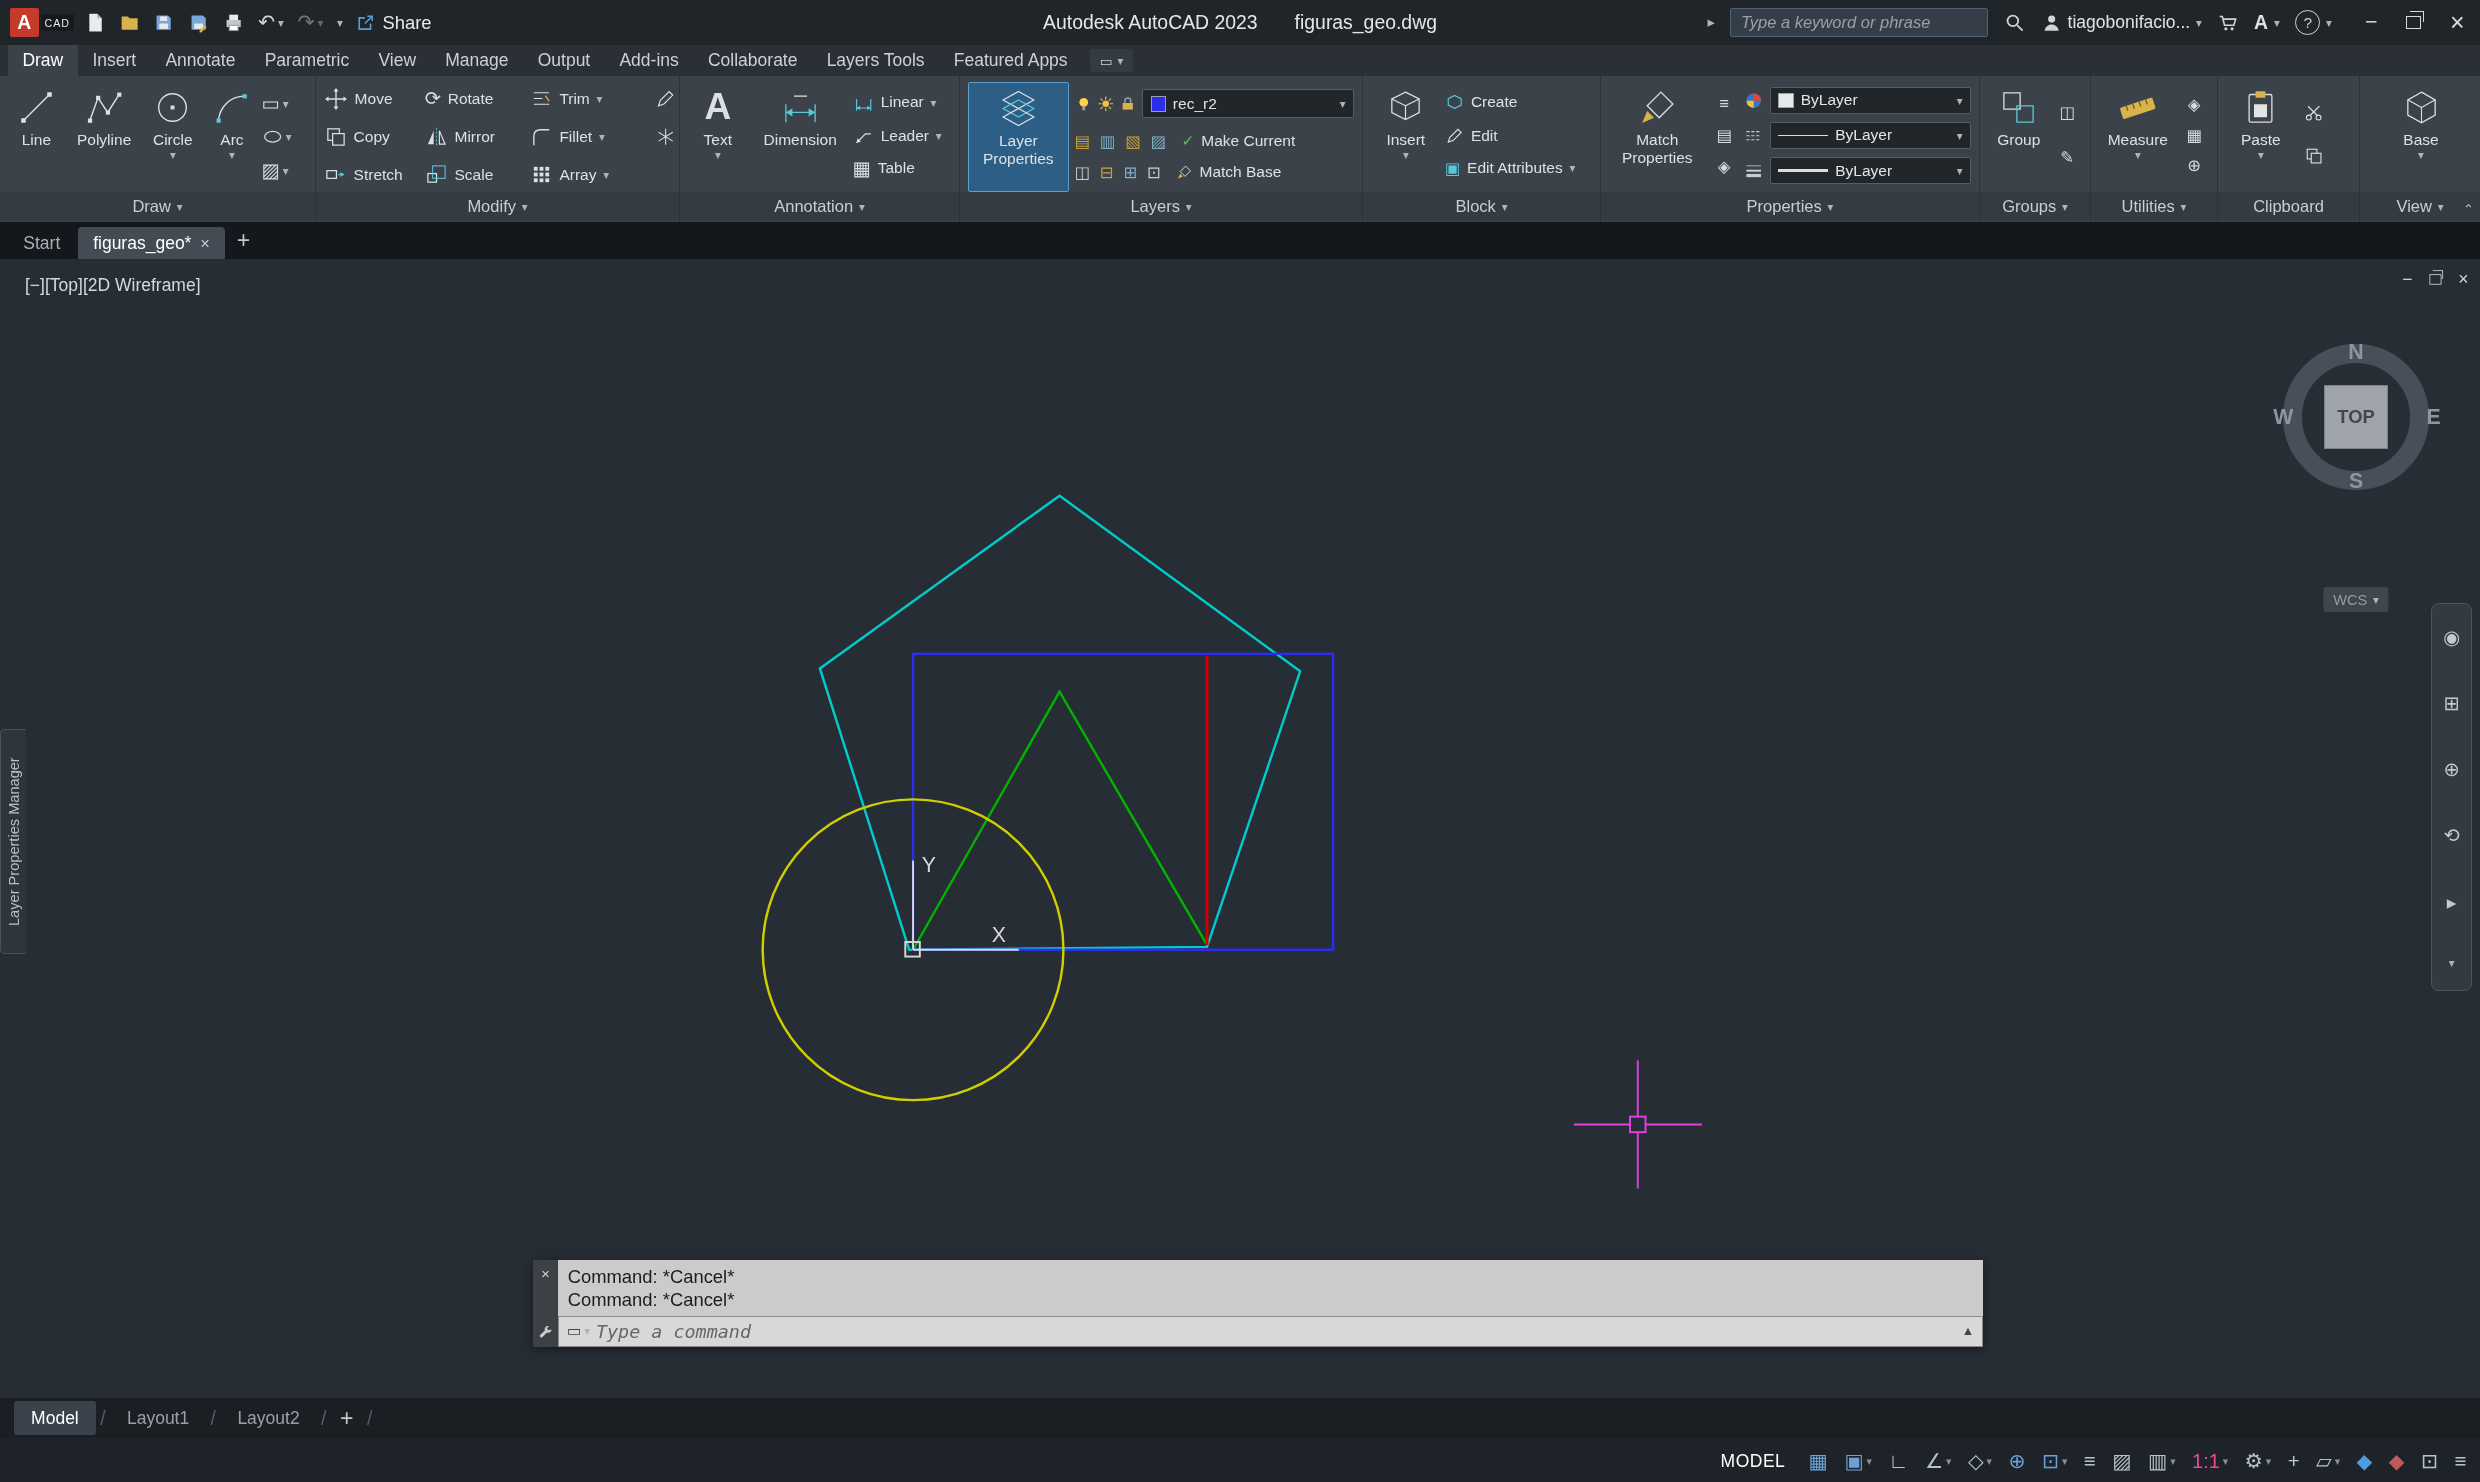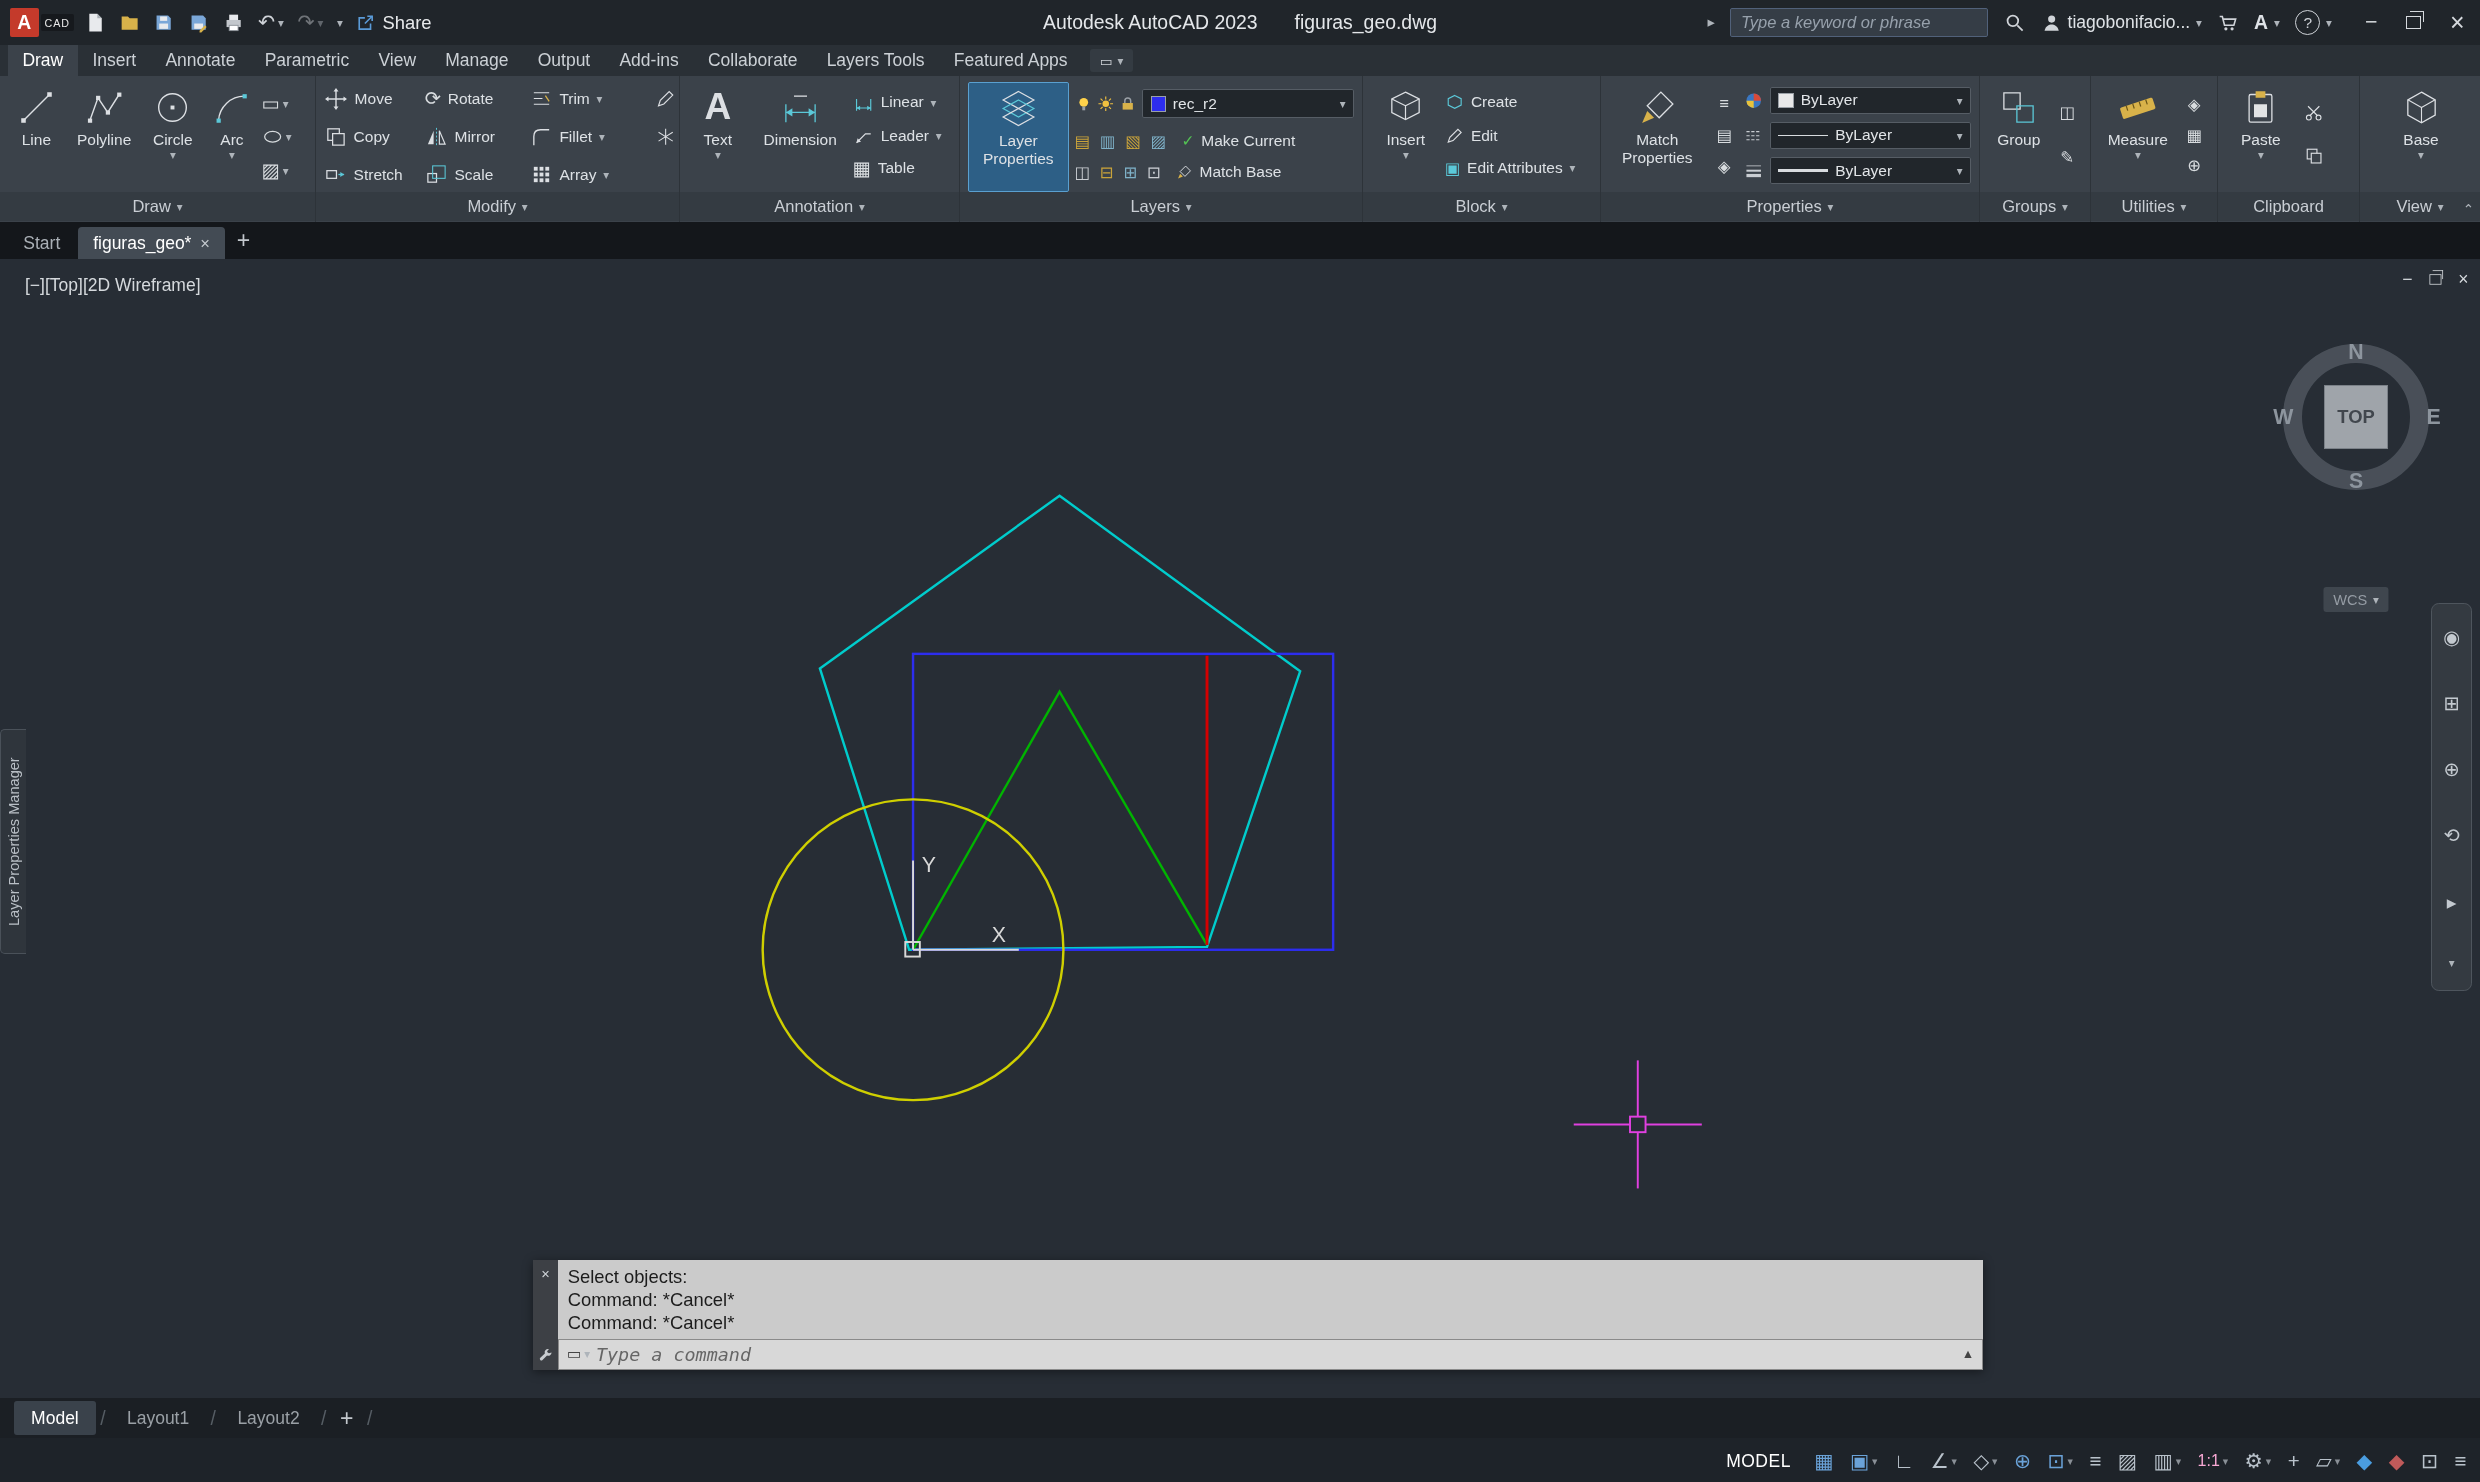--- a/index.html
+++ b/index.html
@@ -810,21 +810,20 @@
       <div class="cmd-strip">
         <span>×</span>
         <span>
             <svg width="15.5" height="15.5" viewBox="0 0 24 24">
               <path d="M21 7a5 5 0 0 1-7 4.6L7 18.6A2.4 2.4 0 1 1 3.6 15l7-6.6A5 5 0 0 1 17 2l-3 3 1 2 2 1z" fill="#c8ccd0"></path>
             </svg>
           </span>
       </div>
       <div class="cmd-main">
         <div class="cmd-hist">
-          <div>Select objects:</div>
           <div>Command: *Cancel*</div>
           <div>Command: *Cancel*</div>
         </div>
         <div class="cmd-inrow">
           <span class="cmd-promptico">▭<span class="car">▾</span></span>
           <input class="cmd-input" placeholder="Type a command" style="">
           <span class="cmd-up">▲</span>
         </div>
       </div>
     </div>
@@ -873,21 +872,21 @@
           <span>≡</span>
         </span>
         <span class="sb-icon">
           <span>▨</span>
         </span>
         <span class="sb-icon">
           <span>▥</span>
           <span class="caret">▾</span>
         </span>
         <span class="sb-icon">
-          <span style="font-size: 16px; color: #f9a8d4;">1:1</span>
+          <span style="font-size: 20px; color: #ec4899;">1:1</span>
           <span class="caret">▾</span>
         </span>
         <span class="sb-icon">
           <span>⚙</span>
           <span class="caret">▾</span>
         </span>
         <span class="sb-icon">
           <span>+</span>
         </span>
         <span class="sb-icon">

